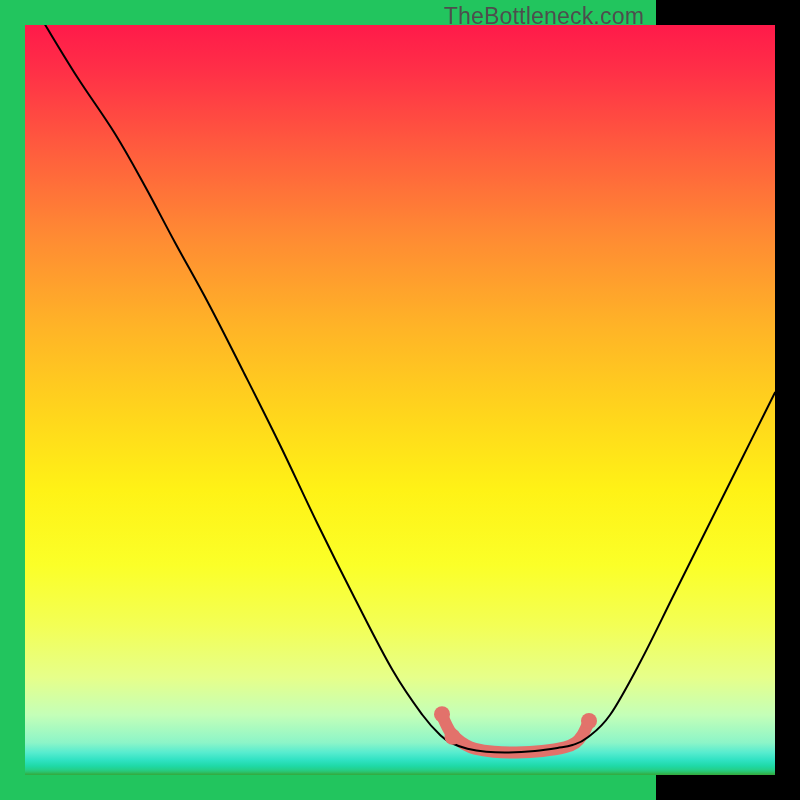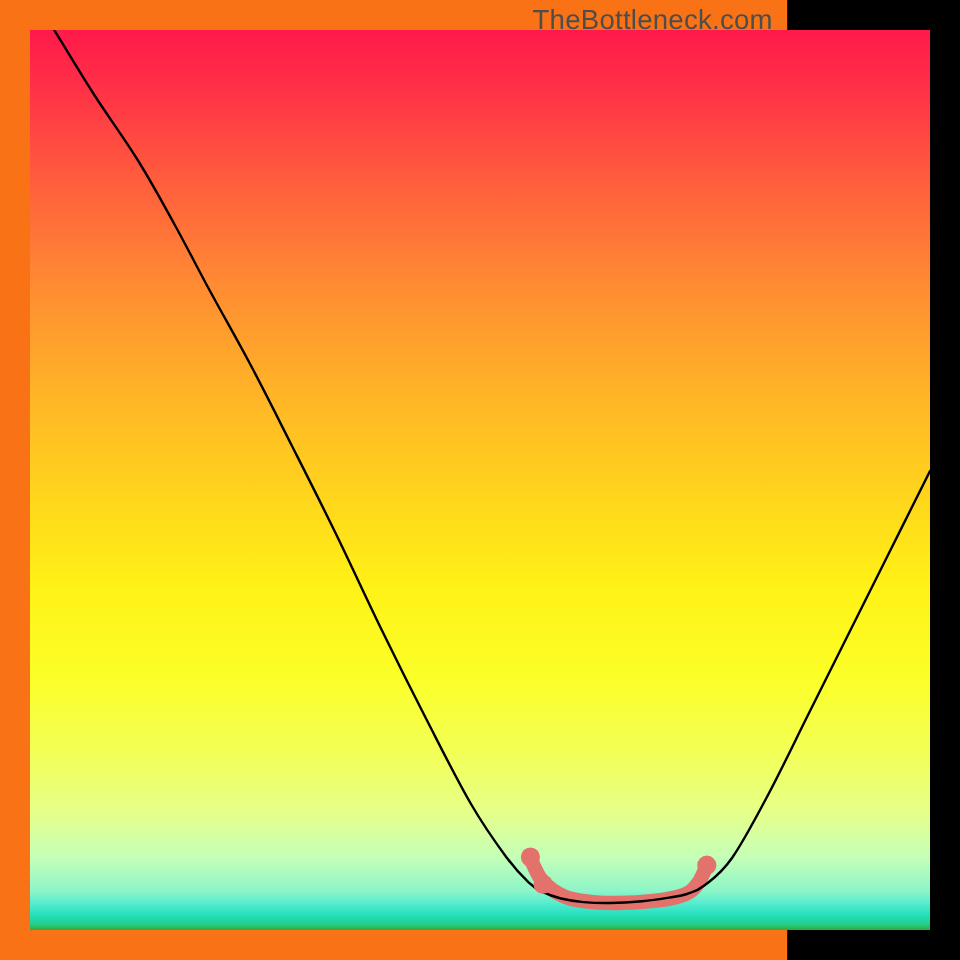--- a/index.html
+++ b/index.html
@@ -10,21 +10,21 @@
     background: #000;
     overflow: hidden;
     font-family: Arial, Helvetica, sans-serif;
   }
   .frame {
     position: absolute;
     left: 0;
     top: 0;
     width: 656px;
     height: 800px;
-    background: #f97316;
+    background: #22c55e;
   }
   .plot-area {
     position: absolute;
     left: 25px;
     top: 25px;
     width: 750px;
     height: 750px;
     overflow: hidden;
   }
   .gradient {

